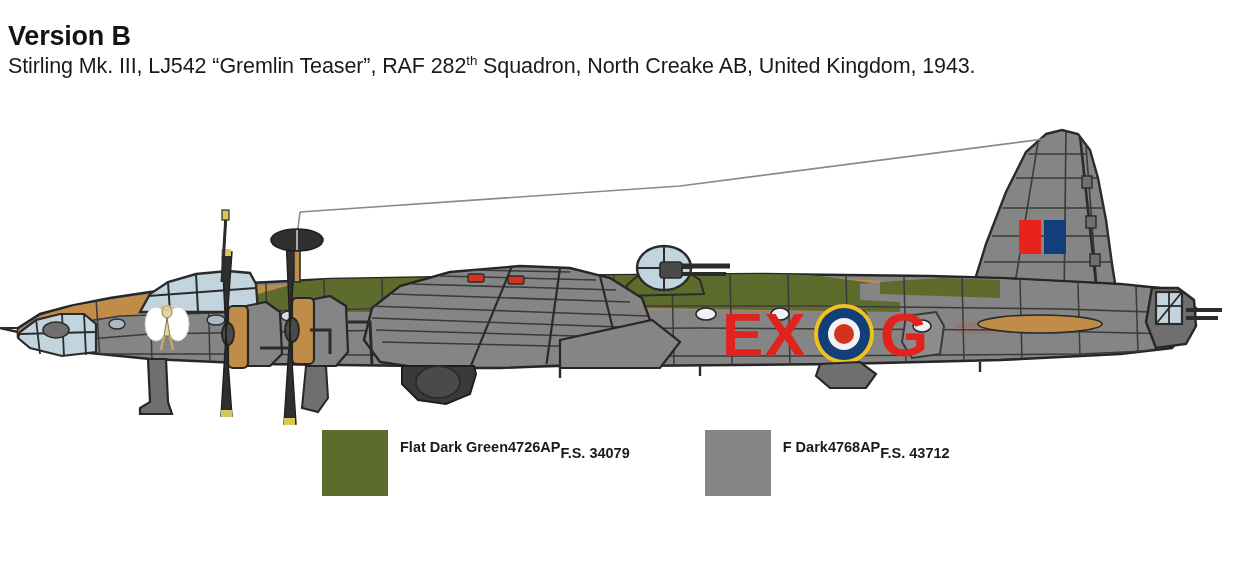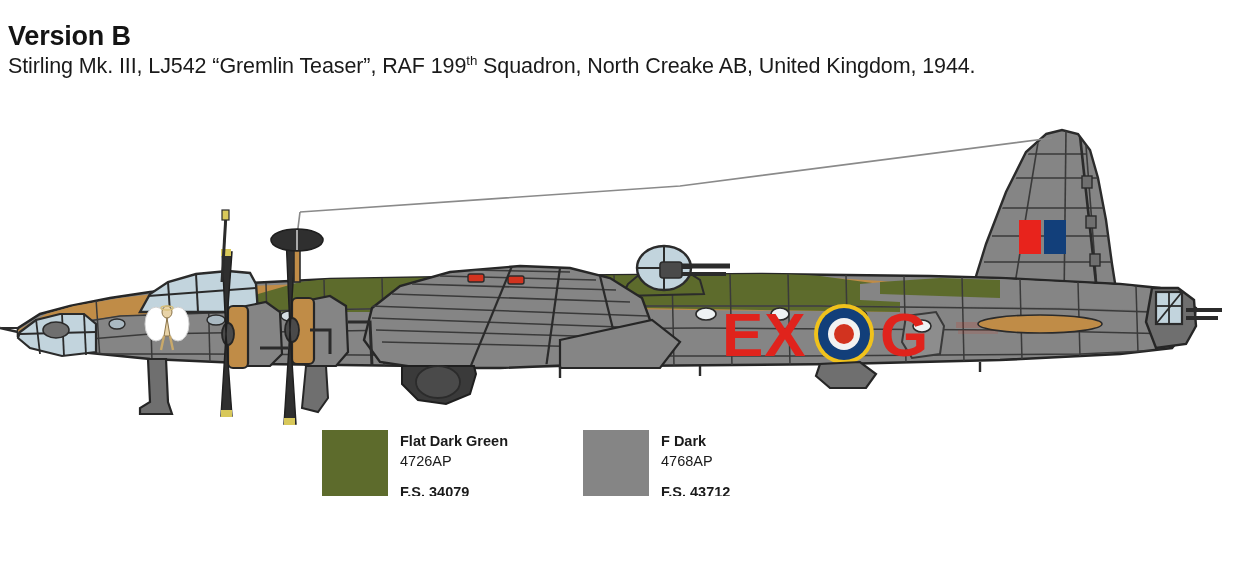--- a/index.html
+++ b/index.html
@@ -75,33 +75,34 @@
     gap: 12px;
   }
   .paint-chip {
     width: 66px;
     height: 66px;
     flex: 0 0 auto;
     border: 0;
   }
   .paint-text {
     display: flex;
-    flex-direction: column;
+    flex-direction: row;
     padding-top: 2px;
+    align-items: center;
   }
   .paint-name {
     font-size: 14.5px;
     font-weight: bold;
     color: #1a1a1a;
     line-height: 1.35;
     white-space: nowrap;
   }
   .paint-code {
     font-size: 14.5px;
-    font-weight: normal;
+    font-weight: bold;
     color: #1a1a1a;
     line-height: 1.35;
     white-space: nowrap;
   }
   .paint-fs {
     font-size: 14.5px;
     font-weight: bold;
     color: #1a1a1a;
     line-height: 1.35;
     margin-top: 12px;
@@ -109,21 +110,21 @@
   }
 </style>
 </head>
 <body>
 
 <div id="page">
 
   <div id="header">
     <div id="version-title">Version B</div>
     <div id="subtitle-line">
-      <span>Stirling Mk. III, LJ542 “Gremlin Teaser”, RAF 199</span><sup>th</sup><span> Squadron, North Creake AB, United Kingdom, 1944.</span>
+      <span>Stirling Mk. III, LJ542 “Gremlin Teaser”, RAF 282</span><sup>th</sup><span> Squadron, North Creake AB, United Kingdom, 1943.</span>
     </div>
   </div>
 
   <div id="artwork">
   <svg width="1240" height="330" viewBox="0 0 1240 330" xmlns="http://www.w3.org/2000/svg">
     <defs>
 
       <clipPath id="fuseClip">
         <path d="M18,212 L40,198 L70,190 L110,182 L150,176 L230,168 L330,163
                  L520,160 L760,158 L930,160 L1000,162 L1060,165 L1120,168

